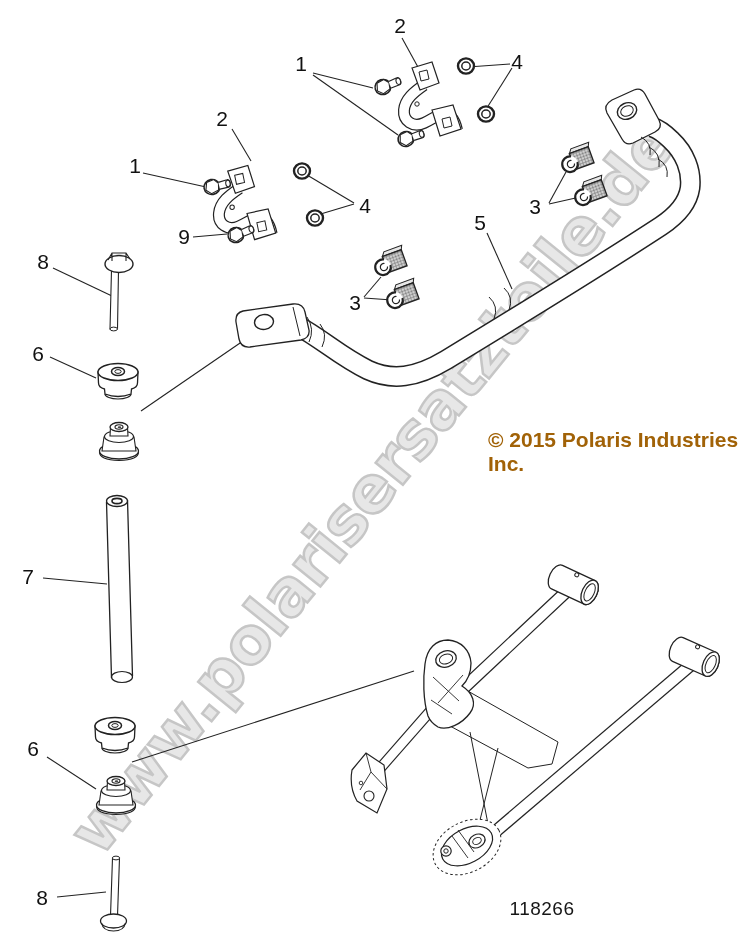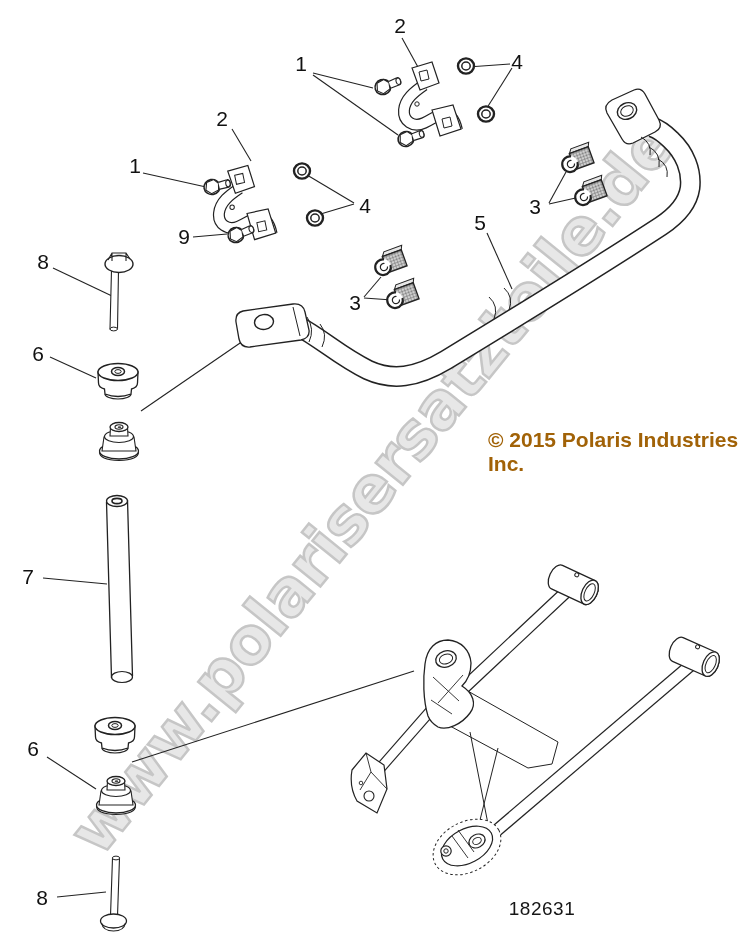--- a/index.html
+++ b/index.html
@@ -280,14 +280,14 @@
   <div class="co" style="left:535px;top:206px">3</div>
   <div class="co" style="left:480px;top:222px">5</div>
   <div class="co" style="left:355px;top:302px">3</div>
   <div class="co" style="left:43px;top:261px">8</div>
   <div class="co" style="left:38px;top:353px">6</div>
   <div class="co" style="left:28px;top:576px">7</div>
   <div class="co" style="left:33px;top:748px">6</div>
   <div class="co" style="left:42px;top:897px">8</div>
 
   <div class="copyright">© 2015 Polaris Industries Inc.</div>
-  <div class="partnum">182631</div>
+  <div class="partnum">118266</div>
 </div>
 
 </body></html>

